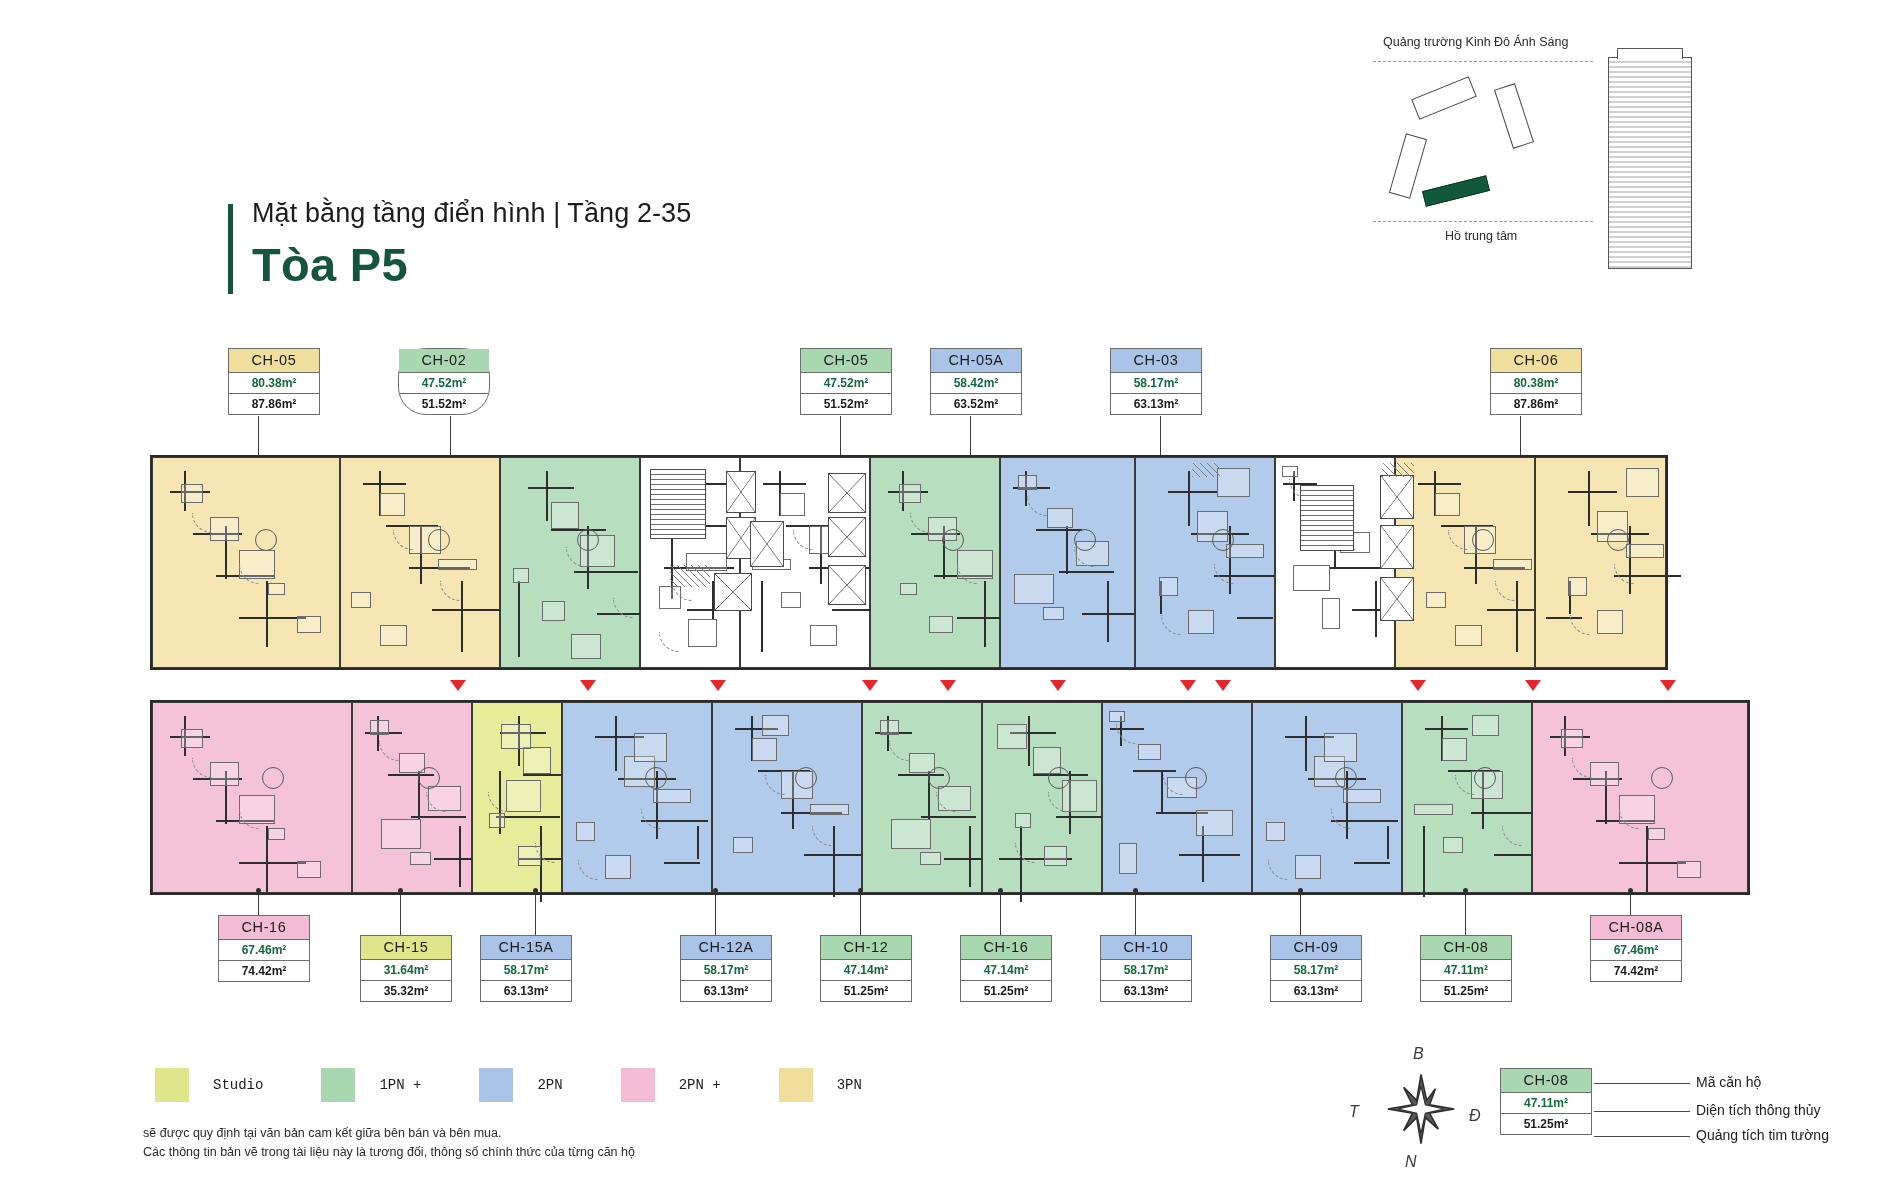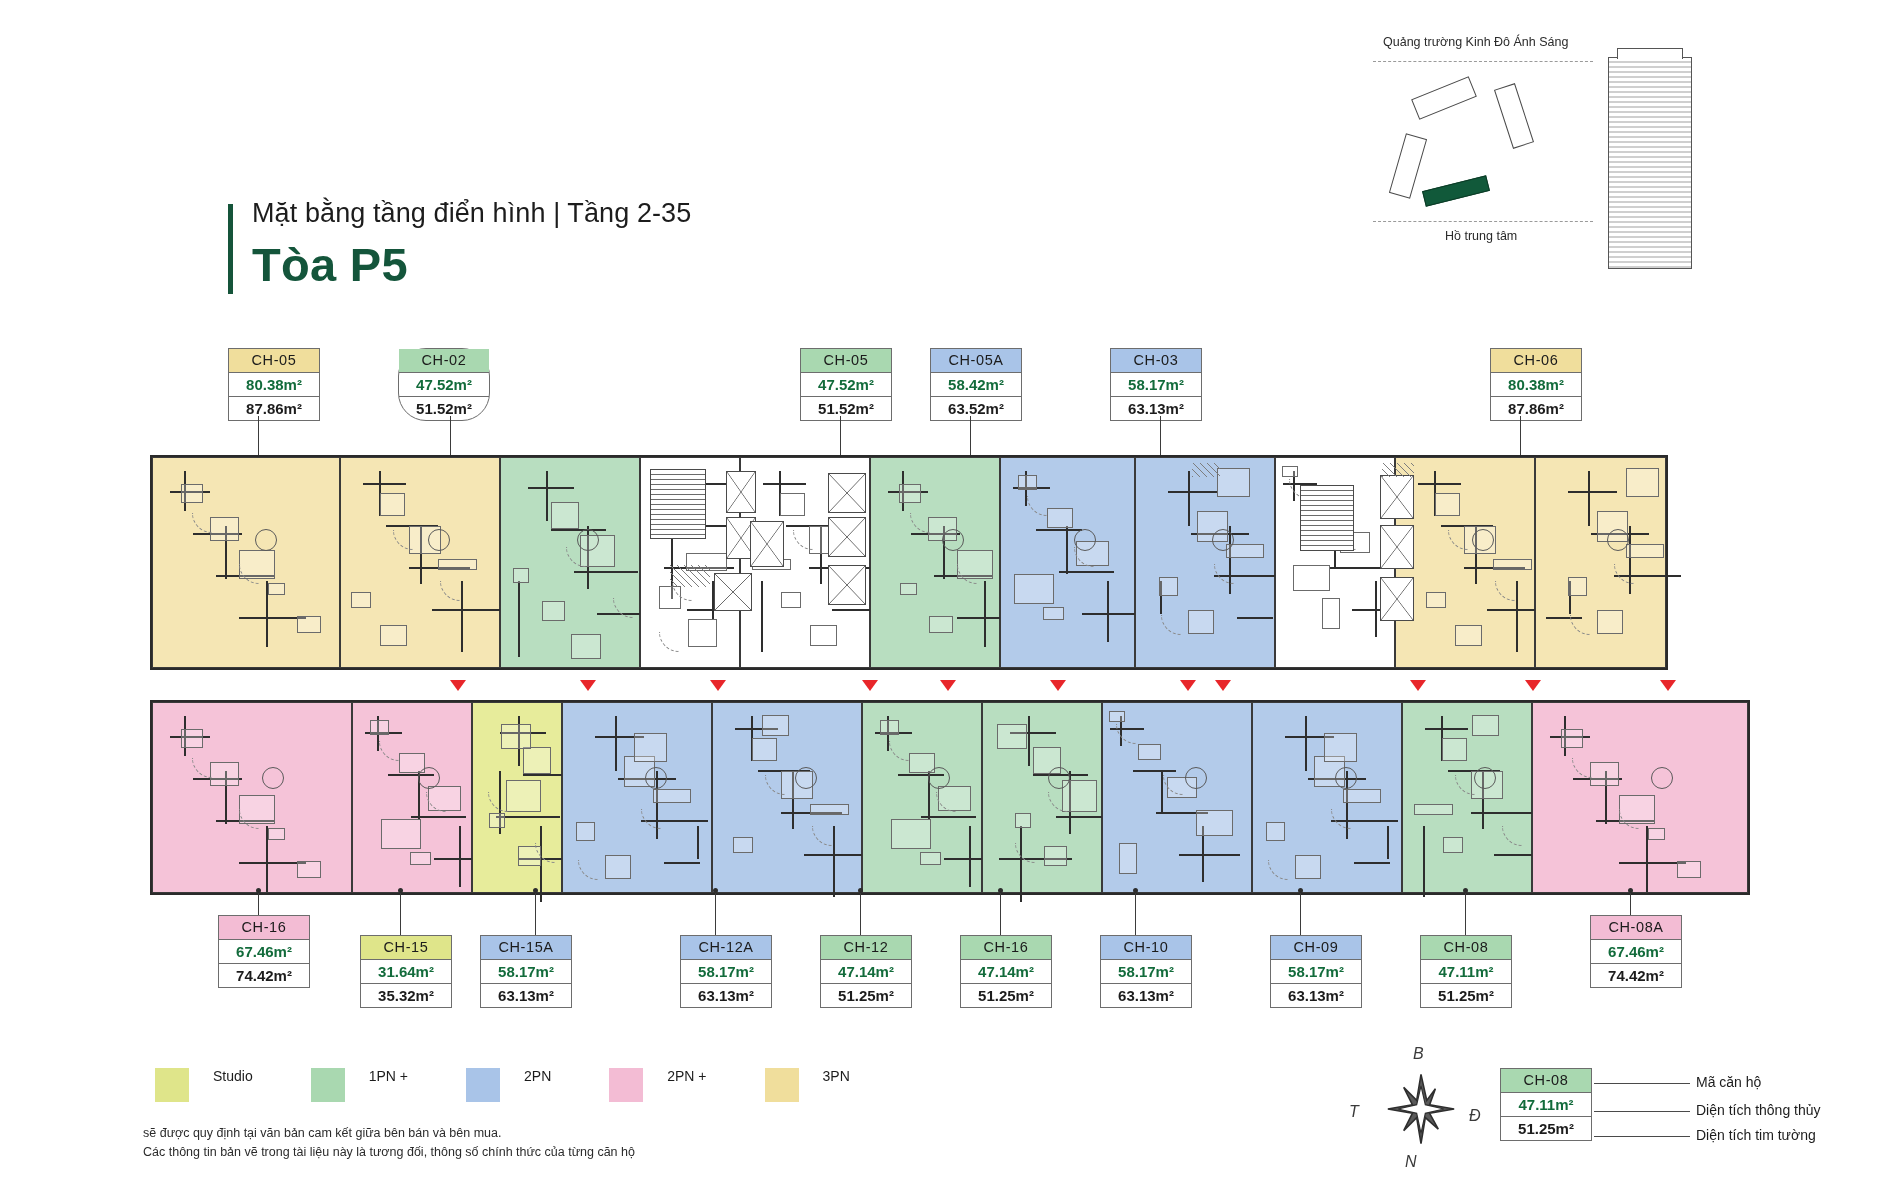--- a/index.html
+++ b/index.html
@@ -42,21 +42,21 @@
            repeating-linear-gradient(to bottom, #fff 0 3px, #cfcfcf 3px 5px); }
   #tower:before { content:""; position:absolute; left:8px; right:8px; top:-10px; height:10px;
            border:1.3px solid #555; border-bottom:none; background:#fff; }
 
   
   .aptbox { position:absolute; width:92px; border:1.25px solid #6d6d6d; background:#fff; }
   .aptbox .code {
     font-size:14.5px; font-weight:400; text-align:center; padding:3px 0 4px;
     border-bottom:1.25px solid #6d6d6d; letter-spacing:.6px; color:#1b1b1b;
   }
-  .aptbox .a1, .aptbox .a2 { font-size:15px; text-align:center; padding:3px 0; font-weight:700; }
+  .aptbox .a1, .aptbox .a2 { font-size:12px; text-align:center; padding:3px 0; font-weight:700; }
   .aptbox .a1 { color:#126b3b; border-bottom:1.25px solid #6d6d6d; }
   .aptbox .a2 { color:#1c1c1c; }
   .lead { position:absolute; width:1.2px; background:#3b3b3b; }
   .leaddot { position:absolute; width:5px; height:5px; border-radius:50%; background:#2d2d2d; }
 
   
   #plan { position:absolute; left:150px; top:455px; width:1600px; height:440px; }
   .wing { position:absolute; border:2.4px solid #2a2a2a; }
   .unit { position:absolute; border:1.3px solid #3a3a3a; overflow:hidden; }
   .unit.f-studio { background:#e7ec9b; }
@@ -79,21 +79,21 @@
            repeating-linear-gradient(to bottom,#fff 0 4px,#6b6b6b 4px 5px); }
   .lift  { position:absolute; border:1.3px solid #4a4a4a; background:#fff; }
   .lift:before, .lift:after { content:""; position:absolute; left:0; top:0; width:100%; height:100%;
            background:linear-gradient(to bottom right, transparent calc(50% - .7px), #6b6b6b 50%, transparent calc(50% + .7px)); }
   .lift:after { background:linear-gradient(to top right, transparent calc(50% - .7px), #6b6b6b 50%, transparent calc(50% + .7px)); }
   .redtri { position:absolute; width:0; height:0; border-left:8px solid transparent;
             border-right:8px solid transparent; border-top:11px solid #e8262a; }
 
   
   #legend { position:absolute; left:155px; top:1068px; display:flex; align-items:center; gap:0; }
-  .lg-item { display:flex; margin-right:58px; }
+  .lg-item { display:flex; align-items:center; margin-right:58px;font-family:Liberation Mono, monospace; }
   .lg-sw { width:34px; height:34px; margin-right:24px; }
   .lg-tx { font-size:14px; color:#1c1c1c; }
 
   #disclaimer { position:absolute; left:143px; top:1124px; font-size:12.5px; line-height:1.55; color:#2b2b2b; }
 
   
   #compass { position:absolute; left:1345px; top:1045px; width:150px; height:135px; }
   #compass .cl { position:absolute; font-size:16px; font-style:italic; color:#3a3a3a; }
   #c-n { left:68px; top:0px; }
   #c-w { left:4px; top:58px; }
@@ -677,14 +677,14 @@
   <div class="aptbox">
     <div class="code" id="key-code" style="background: rgb(169, 216, 176);">CH-08</div>
     <div class="a1">47.11m²</div>
     <div class="a2">51.25m²</div>
   </div>
   <div class="keyline" style="left:94px; top:15px;  width:96px;"></div>
   <div class="keyline" style="left:94px; top:43px;  width:96px;"></div>
   <div class="keyline" style="left:94px; top:68px;  width:96px;"></div>
   <div class="keyrow" style="left:196px; top:6px;">Mã căn hộ</div>
   <div class="keyrow" style="left:196px; top:34px;">Diện tích thông thủy</div>
-  <div class="keyrow" style="left:196px; top:59px;">Diện tích tim tường</div>
+  <div class="keyrow" style="left:196px; top:59px;">Quảng tích tim tường</div>
 </div>
 
 </body></html>

